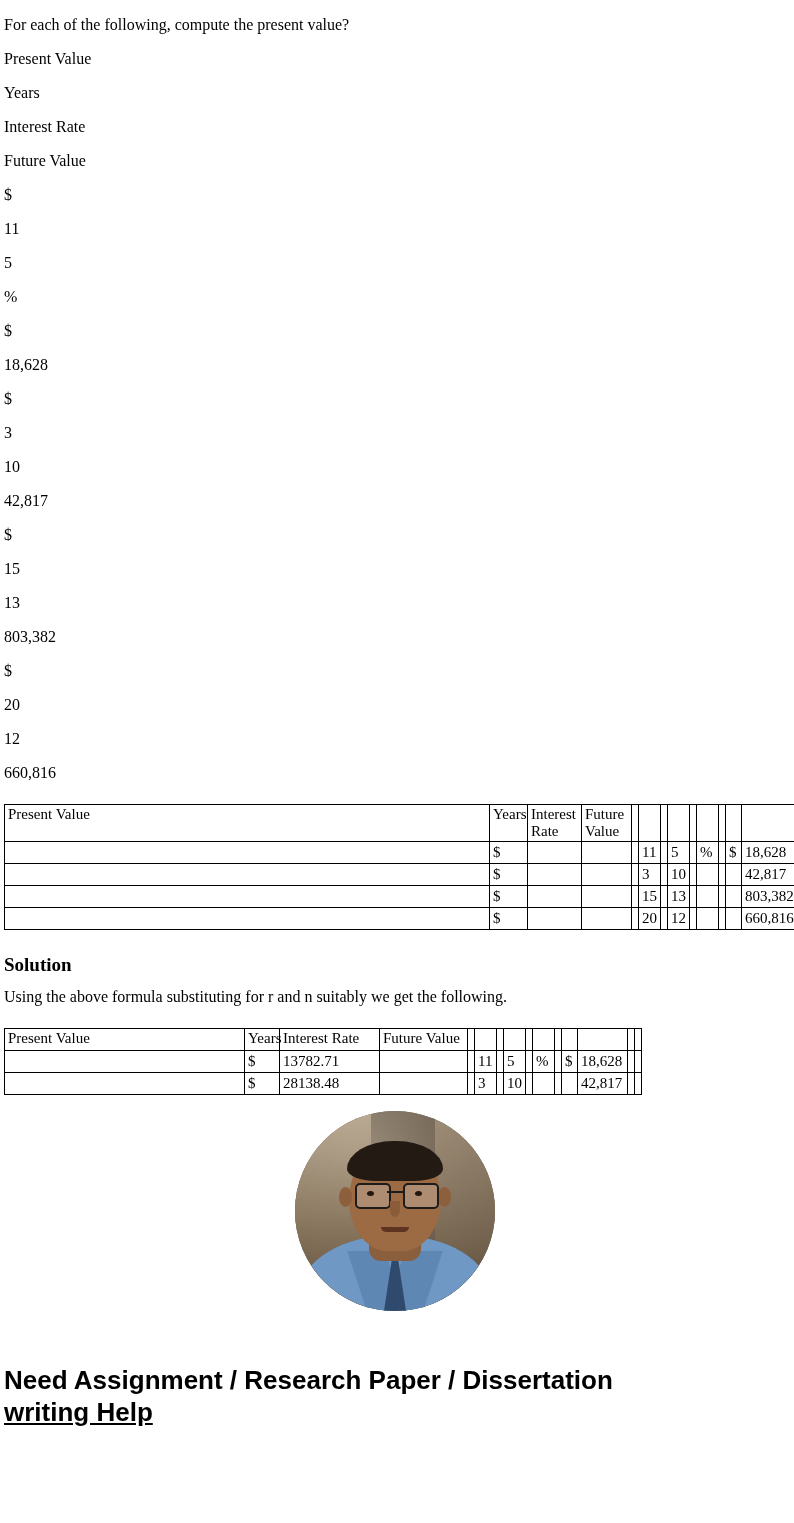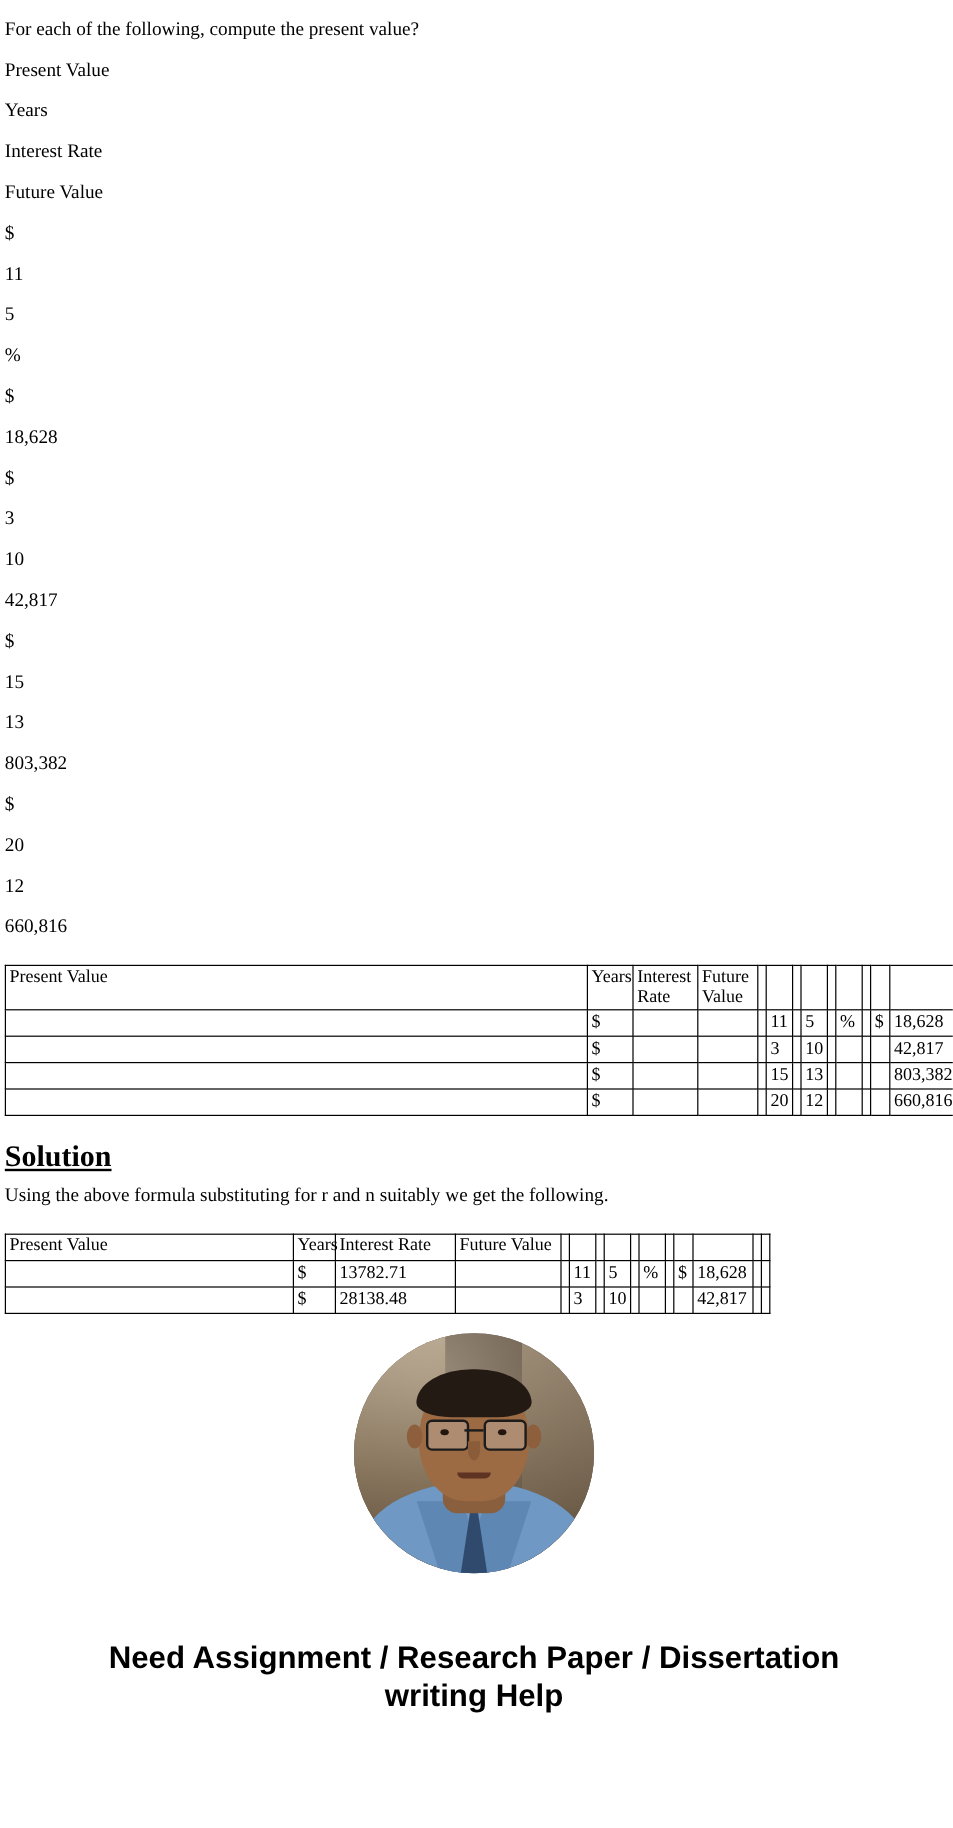--- a/index.html
+++ b/index.html
@@ -80,25 +80,24 @@
   .t2 .c-n3   { width: 6px; }
   .t2 .c-v3   { width: 22px; }
   .t2 .c-n4   { width: 6px; }
   .t2 .c-v4   { width: 16px; }
   .t2 .c-v5   { width: 50px; }
   .t2 .c-n5   { width: 6px; }
   .t2 .c-n6   { width: 6px; }
 
   h2.solution {
     font-family: "Liberation Serif", serif;
-    font-size: 25px;
+    font-size: 19px;
     font-weight: bold;
     margin: 20px 0 0 0;
     line-height: 30px;
-    text-decoration: underline;
   }
   p.para {
     margin: 0;
     line-height: 34px;
     font-size: 16px;
   }
   sup { font-size: 11px; vertical-align: super; }
 
   
   .avatar-wrap {
@@ -210,29 +209,29 @@
     position: absolute; top: 90px; left: 50%; margin-left: -5px;
     width: 10px; height: 16px; background: #8a5c39; border-radius: 0 0 50% 50%;
   }
   .av-mouth {
     position: absolute; top: 116px; left: 50%; margin-left: -14px;
     width: 28px; height: 5px; background: #5e3322; border-radius: 0 0 14px 14px;
   }
 
   
   .promo {
-    text-align: center;
+    text-align: left;
     font-family: "Liberation Sans", sans-serif;
     font-weight: bold;
     font-size: 26px;
     line-height: 30px;
     margin-top: 50px;
     color: #000;
   }
-  .promo .l2 { margin-top: 2px; }
+  .promo .l2 { margin-top: 2px; text-decoration: underline; }
   .promo .l3 { margin-top: 2px; }
 </style>
 </head>
 <body>
 
 <div class="page">
 
   <p class="line">For each of the following, compute the present value?</p>
 
   <div class="spacer-block">

